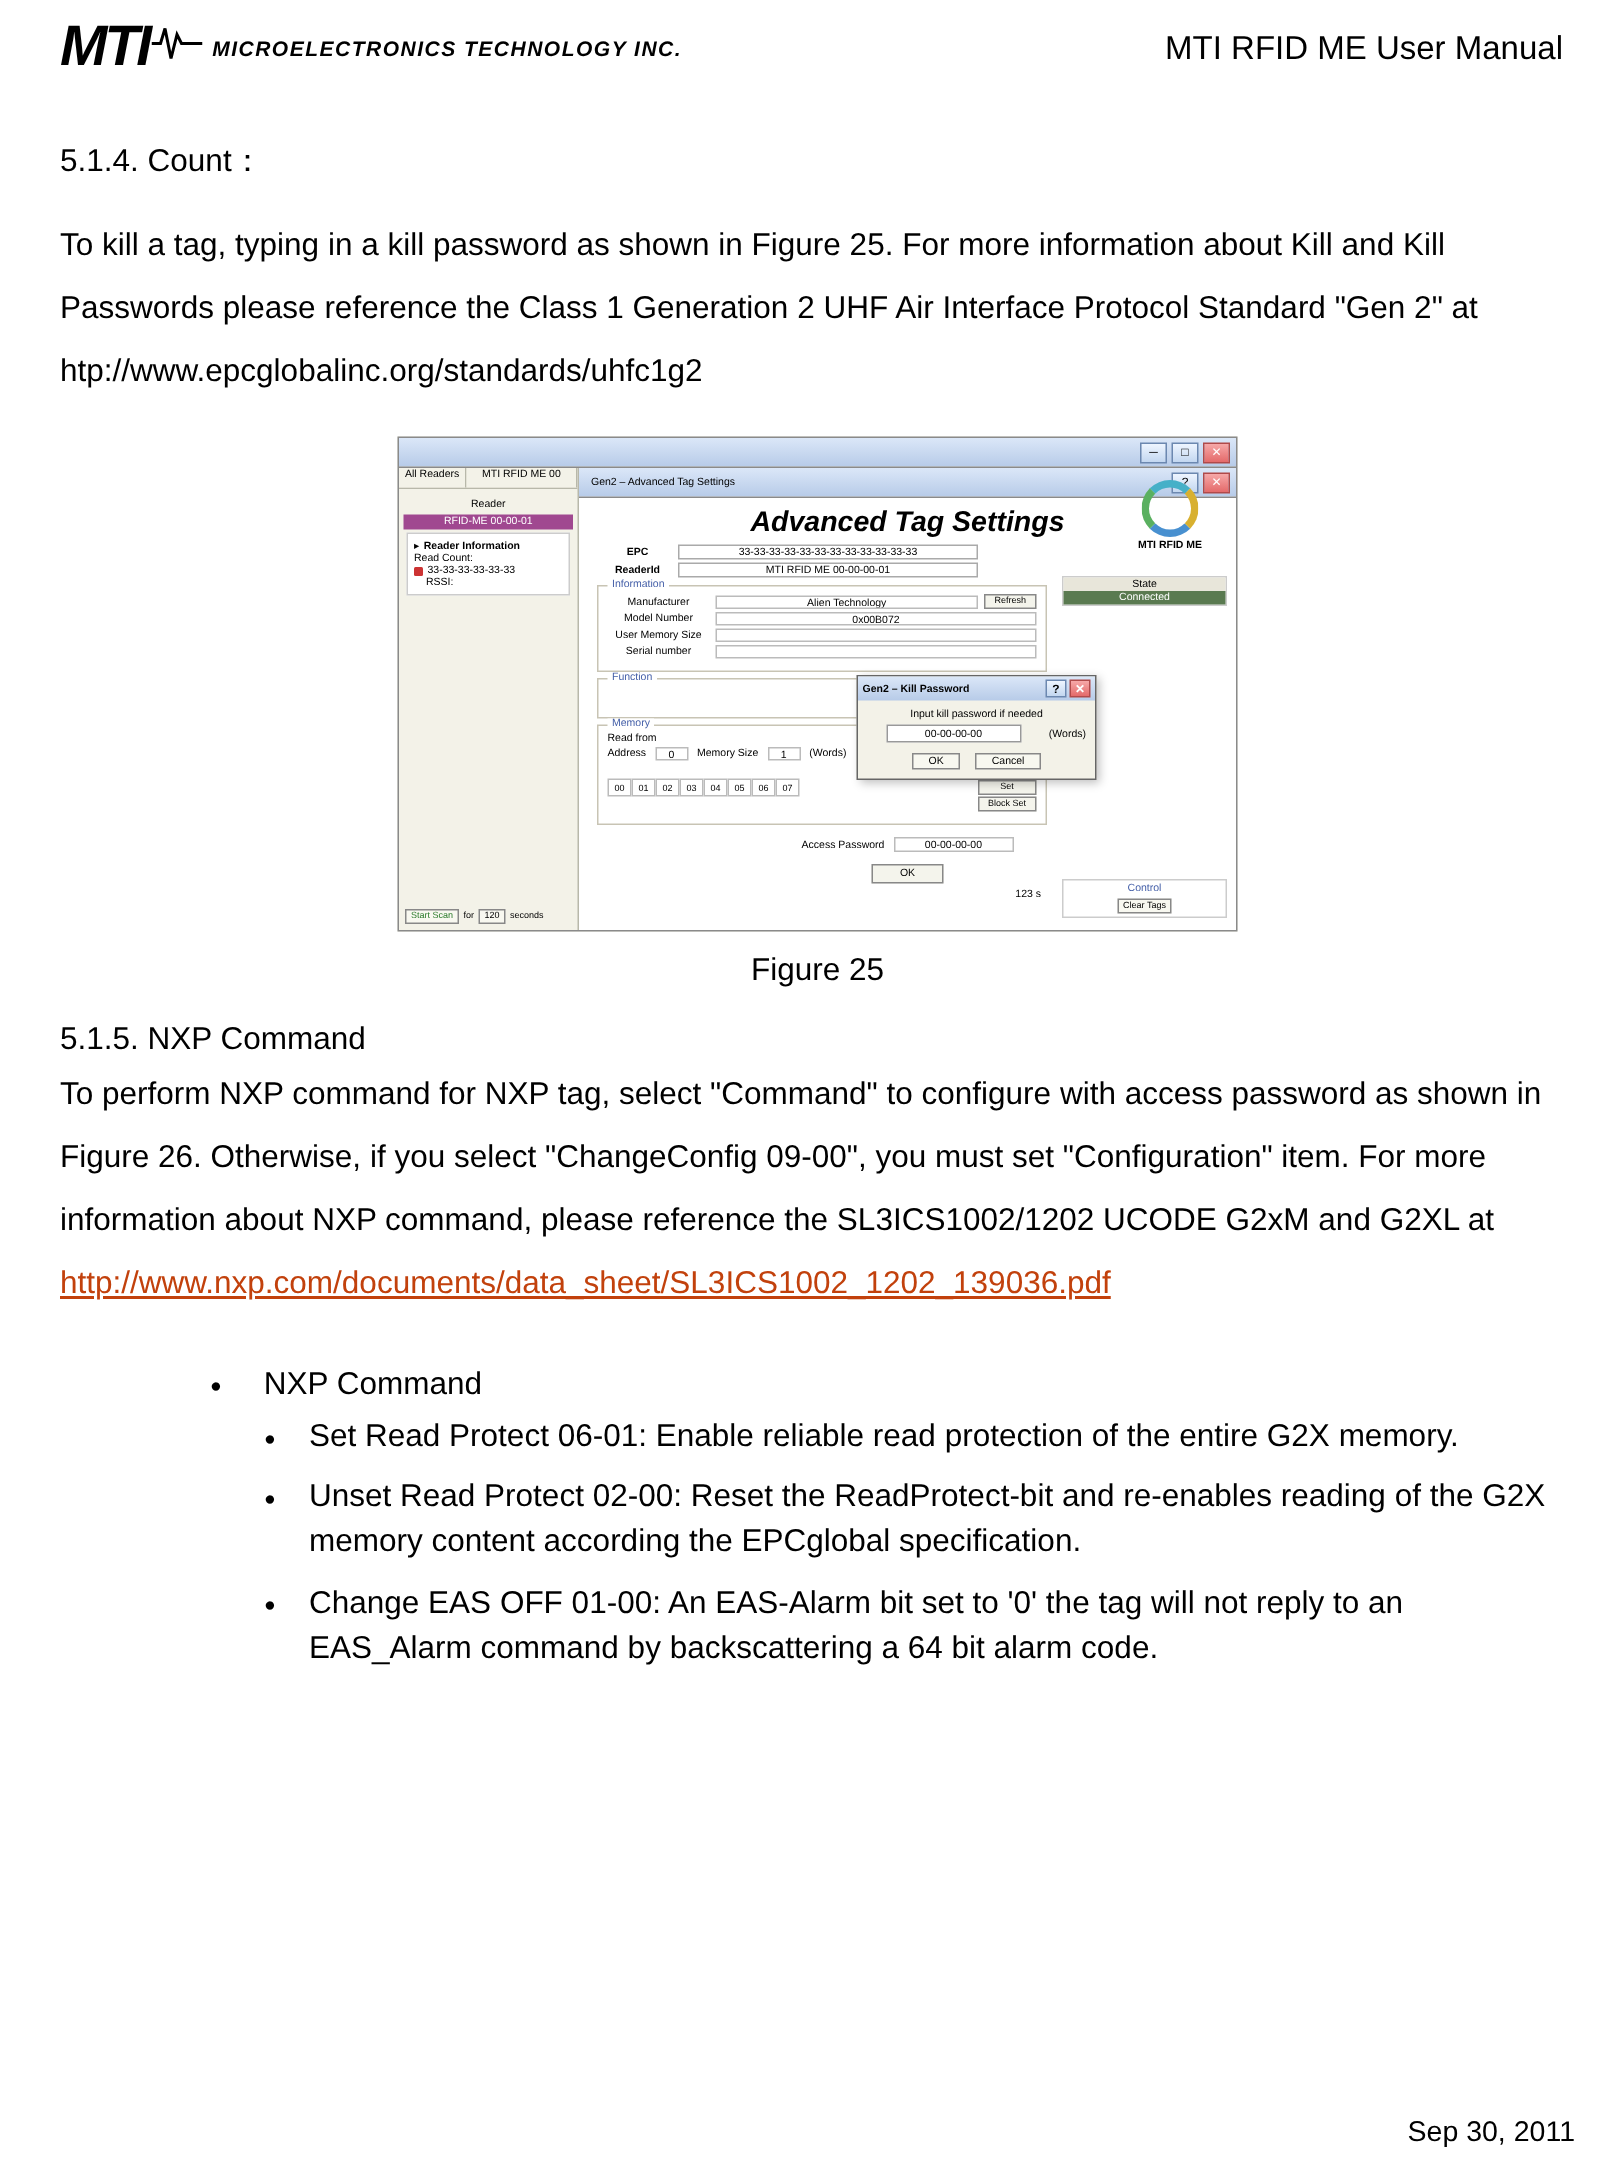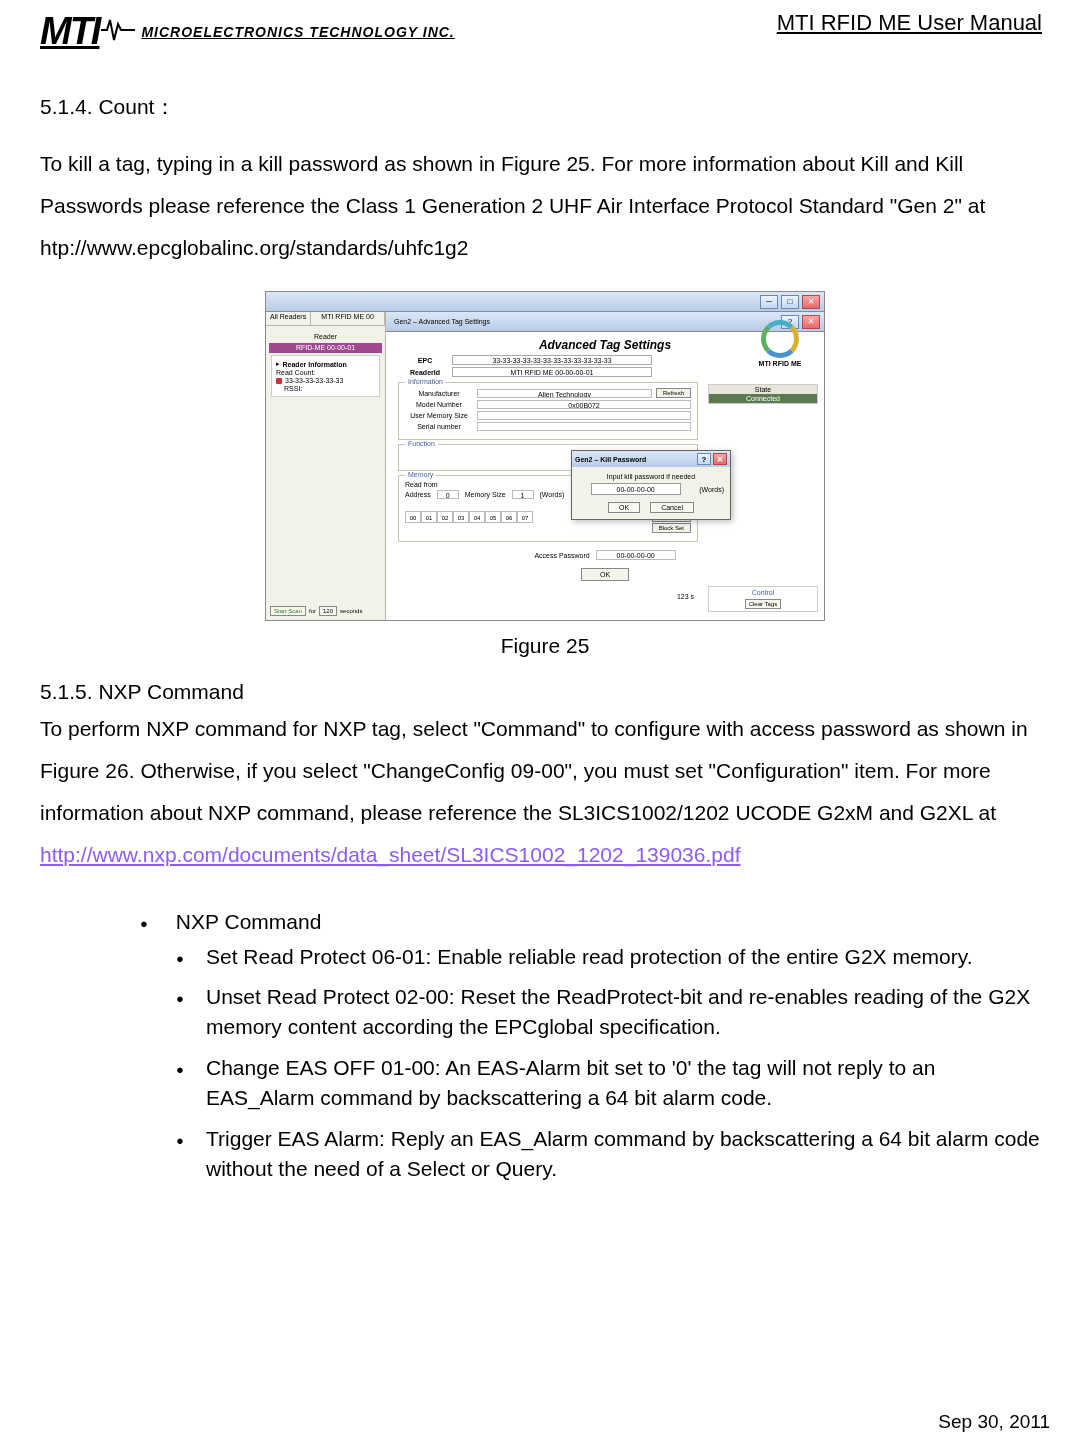--- a/index.html
+++ b/index.html
@@ -9,22 +9,22 @@
       font-family: Arial, Helvetica, sans-serif;
       font-size: 21px;
       color: #000;
       padding: 10px 30px 10px 40px;
       position: relative;
       background: #fff;
     }
     .header-row {
       display: flex;
       justify-content: space-between;
+      align-items: center;
       margin-bottom: 40px;
-      text-decoration: underline;
     }
     .logo-block {
       display: flex;
       align-items: center;
       gap: 6px;
     }
     .logo-mark {
       display: flex;
       align-items: baseline;
       font-style: italic;
@@ -138,21 +138,21 @@
     }
     .right-content {
       position:absolute;
       left: 120px; top: 20px; right: 0; bottom:0;
       background:#fff;
     }
     .ats-header {
       text-align:center;
       font-weight:bold;
       font-style:italic;
-      font-size:12px;
+      font-size:19px;
       padding: 6px 0 2px;
     }
     .ats-row {
       display:flex;
       font-size:7px;
       align-items:center;
       padding: 1px 10px 1px 18px;
       gap:6px;
     }
     .ats-lbl { width: 42px; font-weight:bold; }
@@ -246,21 +246,21 @@
       width:110px;
       border:1px solid #ccc;
       font-size:7px;
       padding:2px;
     }
     .figure-caption {
       text-align:center;
       font-size:21px;
       margin-top:8px;
     }
-    .link { color: #8b5cf6; text-decoration: underline; }
+    .link { color: #c2410c; text-decoration: underline; }
     ul.bullets { list-style: none; padding-left: 130px; margin-bottom: 8px; }
     ul.bullets > li::before {
       content: "●";
       font-size: 13px;
       display: inline-block;
       width: 30px;
       margin-left: -30px;
       vertical-align: 1px;
     }
     ul.bullets > li { margin: 6px 0; line-height: 1.5; }
@@ -478,21 +478,20 @@
 </p>
 
 <br>
 <ul class="bullets">
   <li>
     <span>NXP Command</span>
     <ul class="sub">
       <li>Set Read Protect 06-01: Enable reliable read protection of the entire G2X memory.</li>
       <li>Unset Read Protect 02-00: Reset the ReadProtect-bit and re-enables reading of the G2X memory content according the EPCglobal specification.</li>
       <li>Change EAS OFF 01-00: An EAS-Alarm bit set to '0' the tag will not reply to an EAS_Alarm command by backscattering a 64 bit alarm code.</li>
-      <li>Trigger EAS Alarm: Reply an EAS_Alarm command by backscattering a 64 bit alarm code without the need of a Select or Query.</li>
     </ul>
   </li>
 </ul>
 
 <div class="footer">
   <span class="spacer"></span>
   <span class="date">Sep  30,  2011</span>
 </div>
 
 

